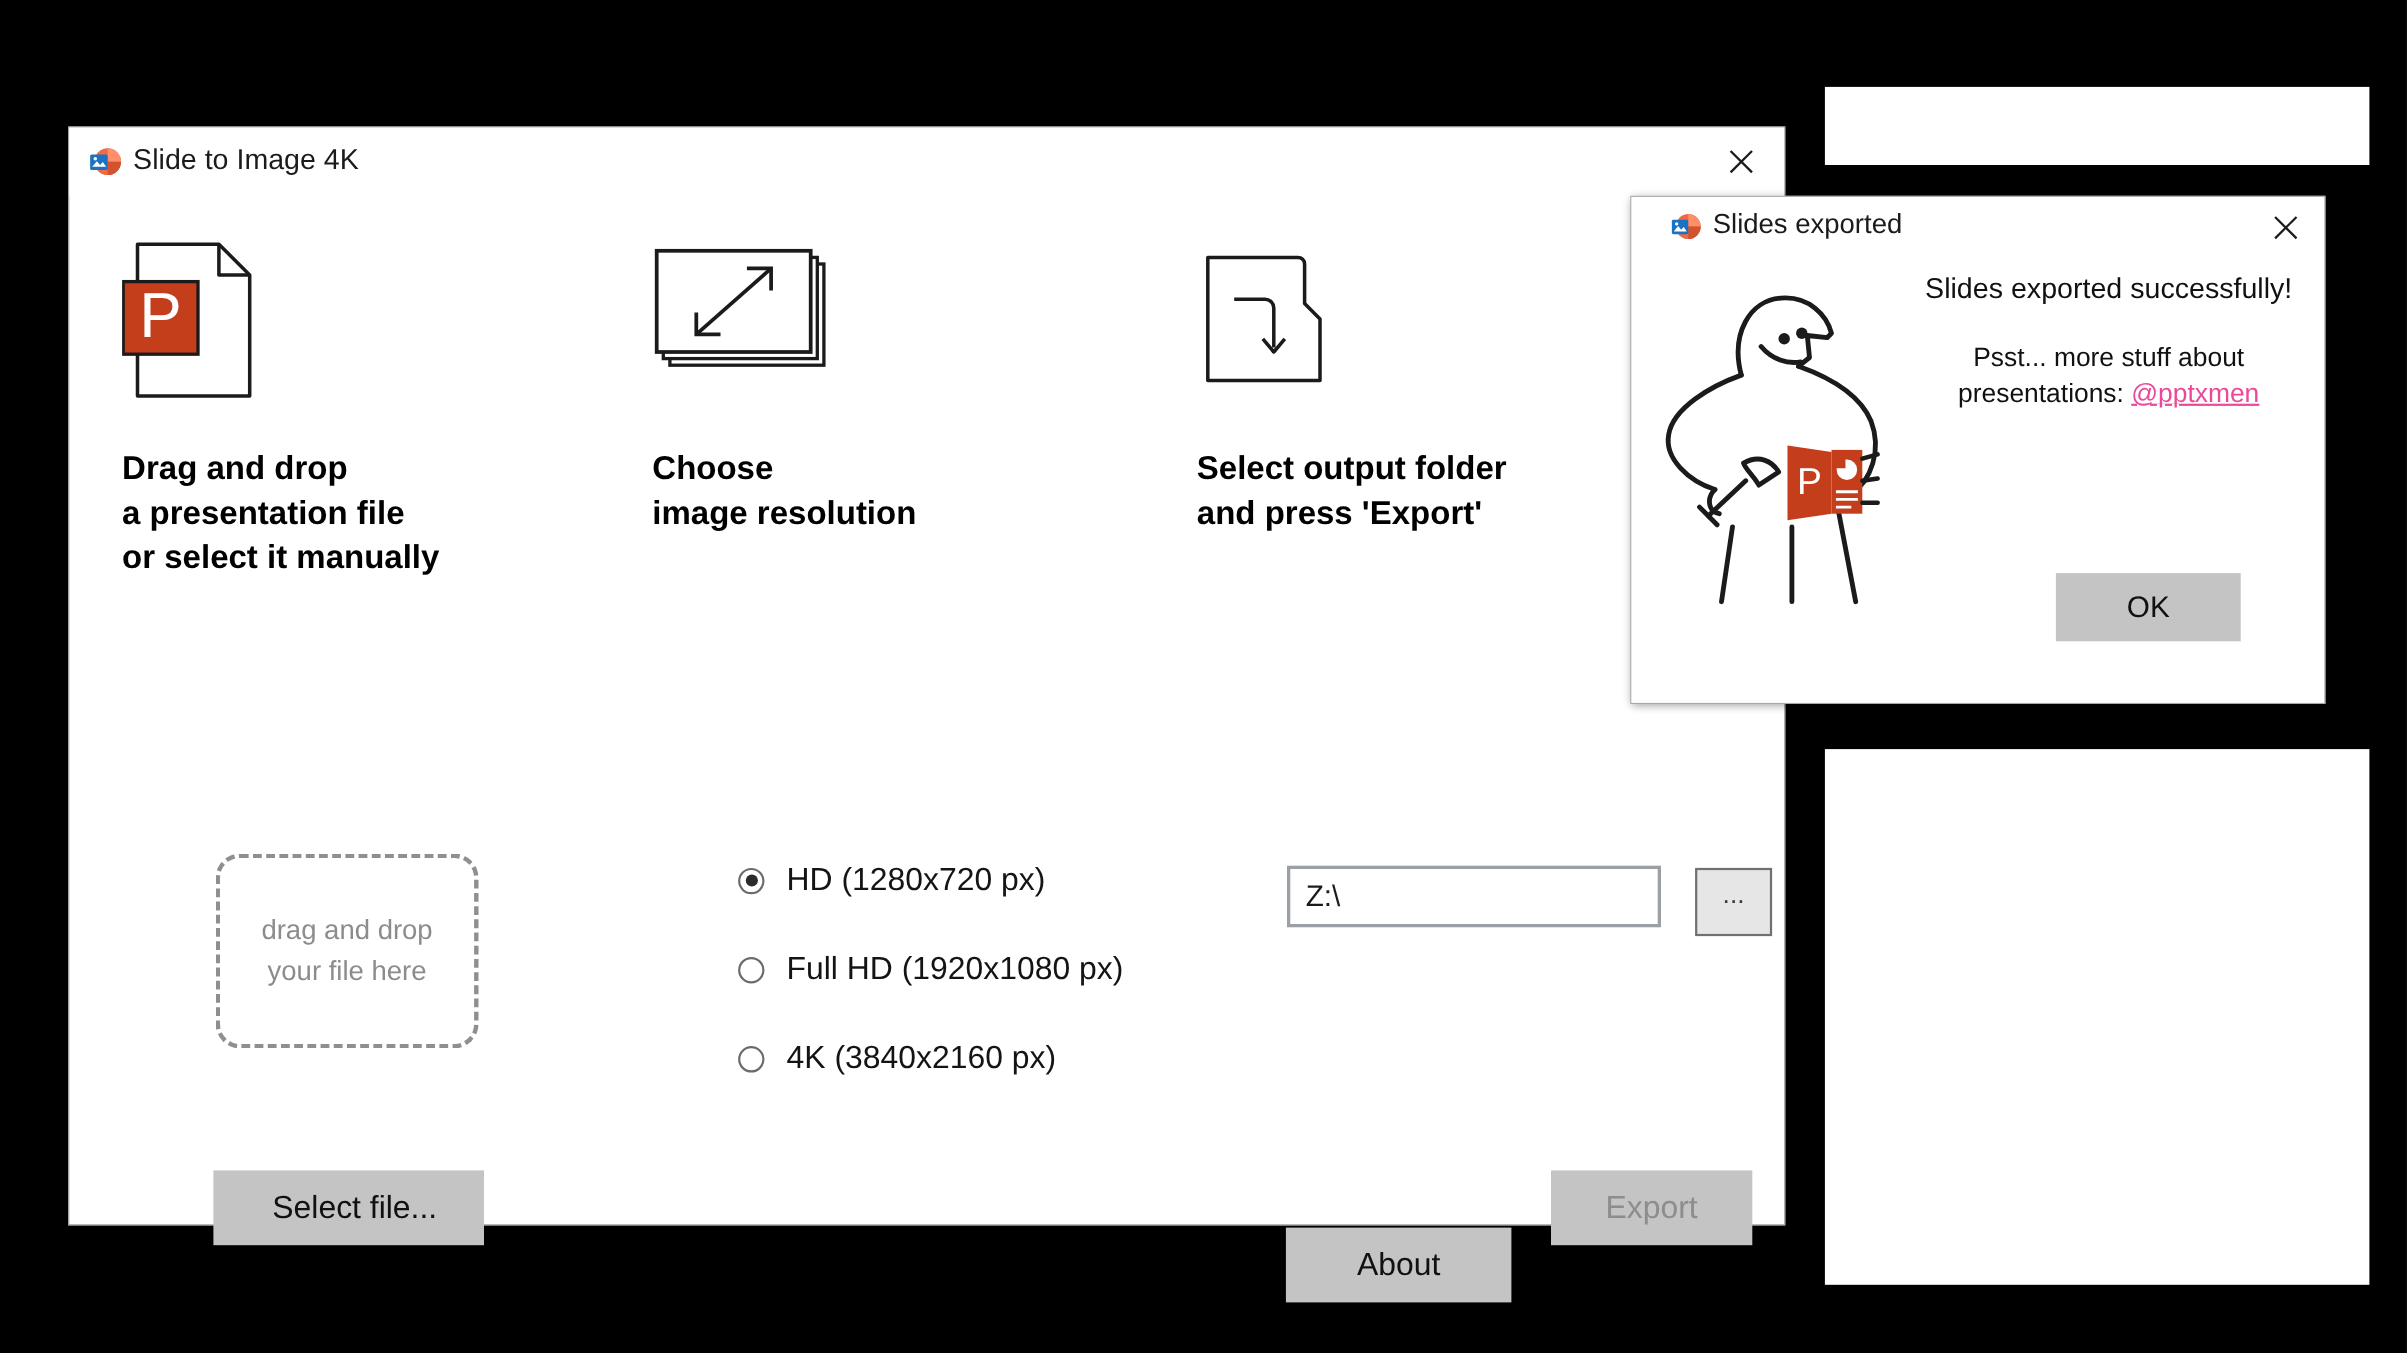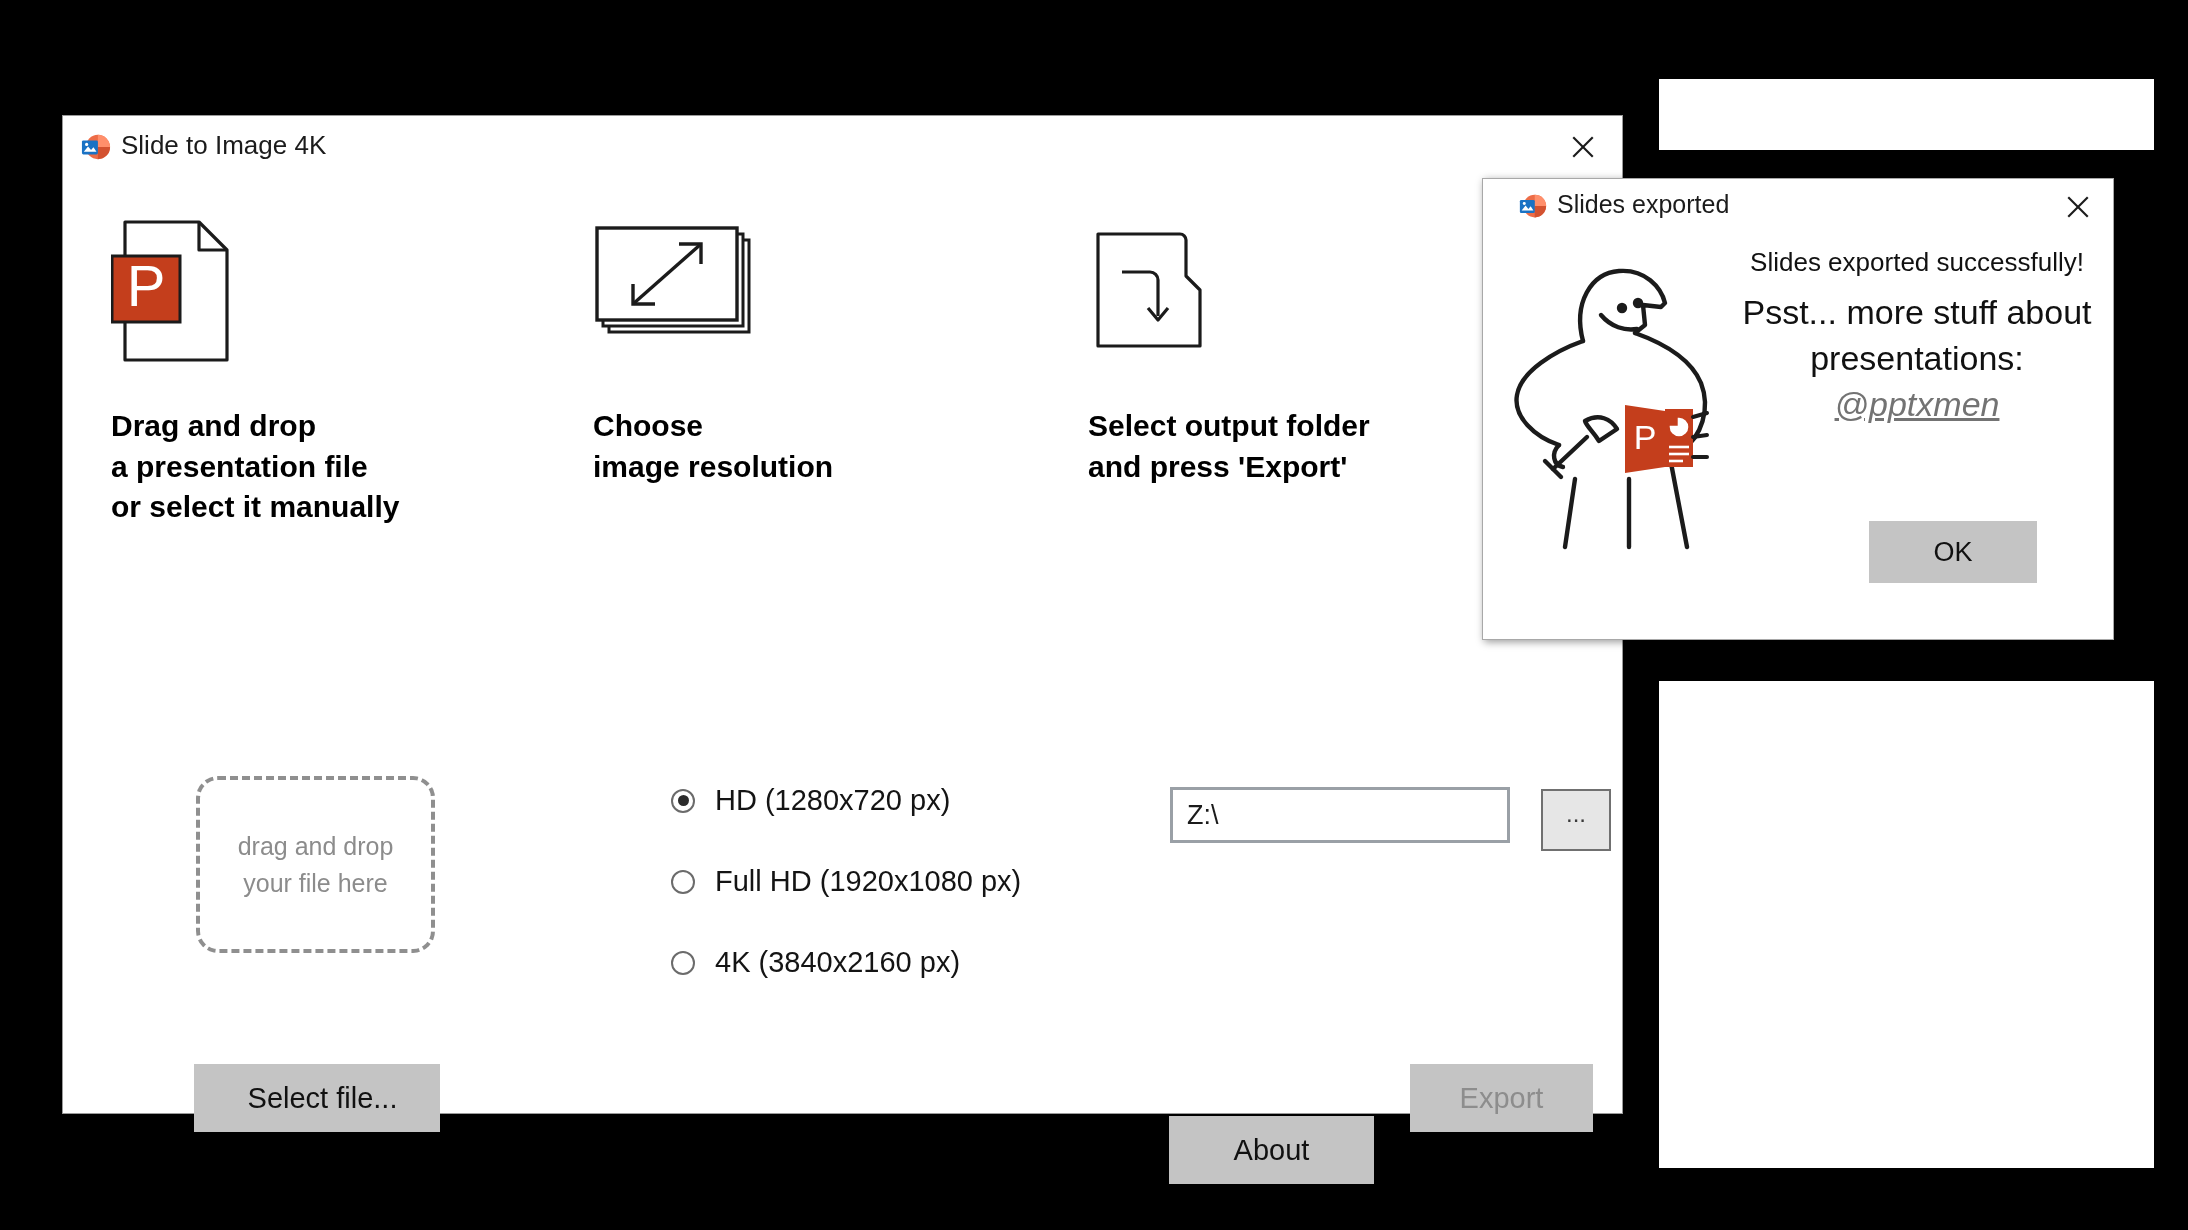--- a/index.html
+++ b/index.html
@@ -226,30 +226,29 @@
     top: 68px;
     width: 368px;
     text-align: center;
   }
   #dialog-message {
     font-size: 26px;
     color: #111111;
     white-space: nowrap;
   }
   #dialog-subtext {
-    margin-top: 12px;
-    font-size: 34px;
+    margin-top: 32px;
+    font-size: 24px;
     color: #111111;
     line-height: 1.35;
   }
   #dialog-link {
-    color: #737373;
+    color: #ec4899;
     text-decoration: underline;
     cursor: pointer;
-    font-style: italic;
   }
   #ok-button {
     position: absolute;
     left: 1869px;
     top: 521px;
     width: 168px;
     height: 62px;
     background: #c4c4c4;
     border: none;
     font-family: "Liberation Sans", sans-serif;

